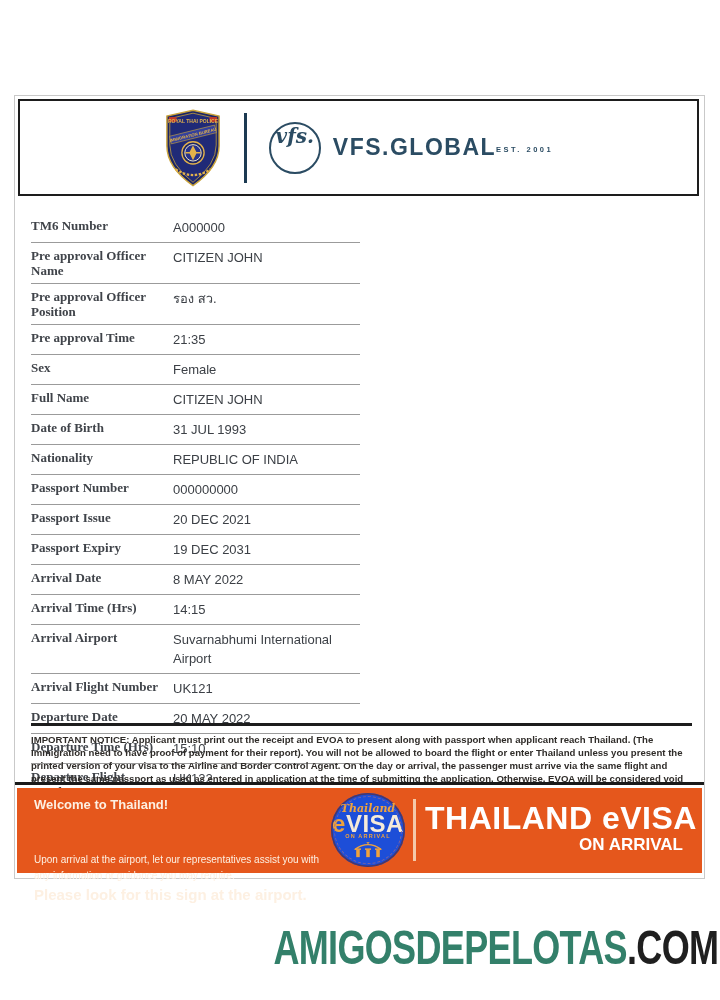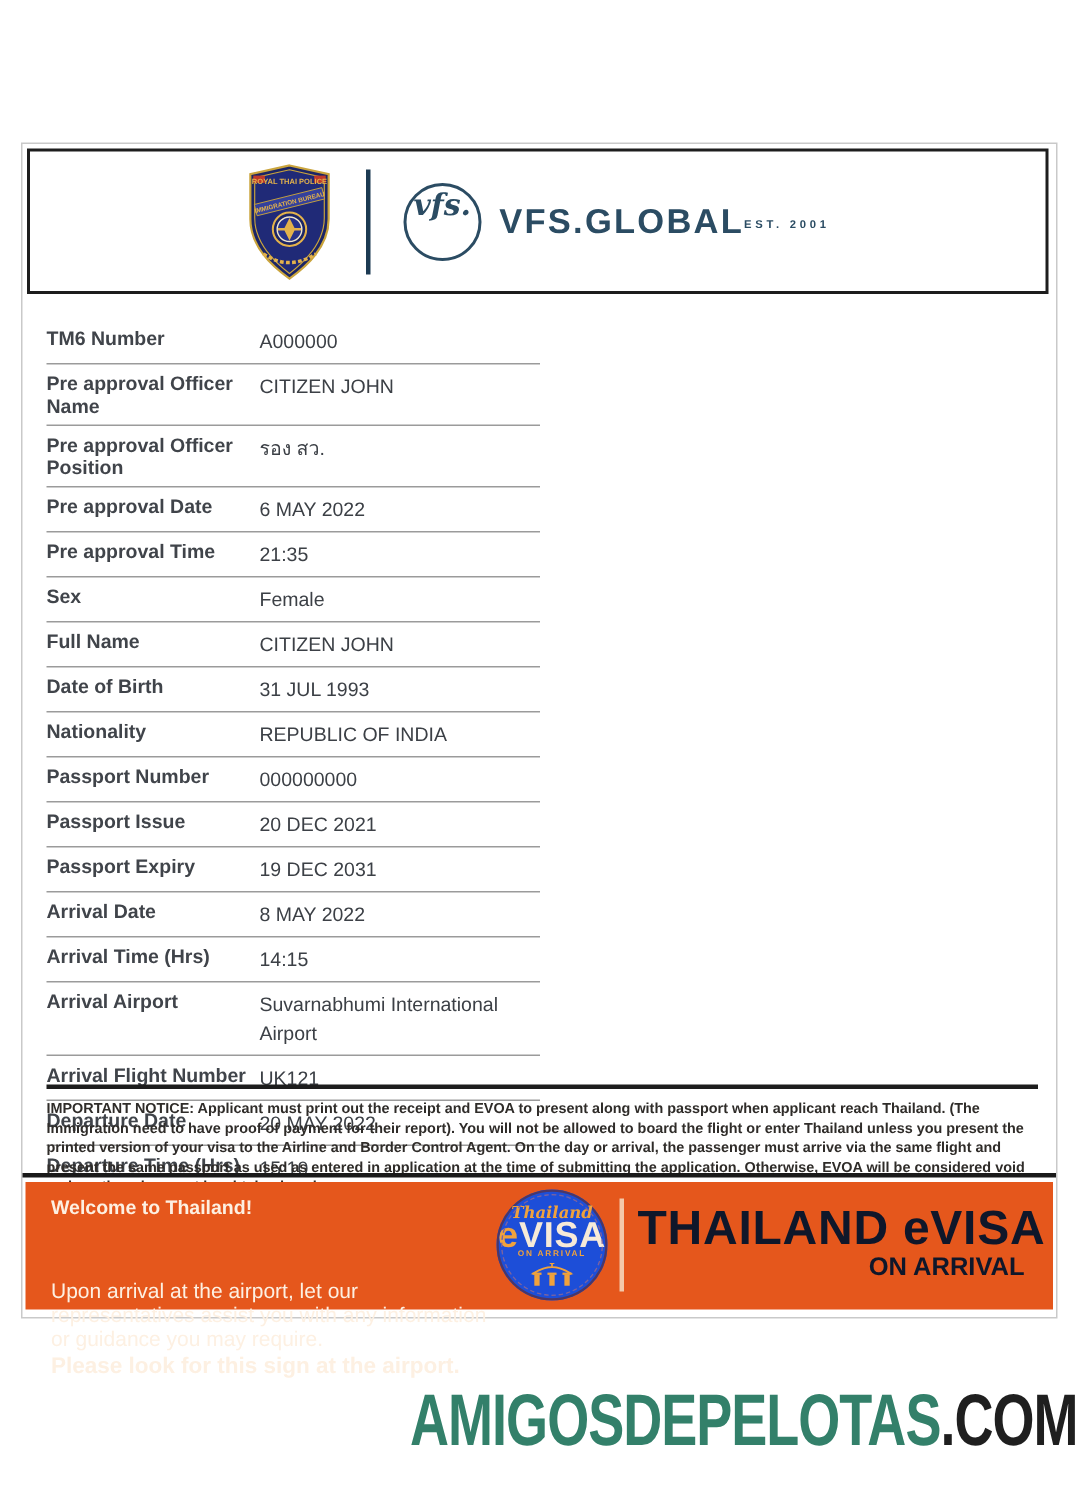--- a/index.html
+++ b/index.html
@@ -22,52 +22,52 @@
                 color:#2b4c63; font-family:"DejaVu Serif", serif; font-style:italic;
                 font-weight:bold; font-size:20px; }
   .vfs-wordmark { display:flex; flex-direction:row; align-items:center; }
   .vfs-name { color:#2b4c63; font-size:23px; font-weight:600; letter-spacing:1.5px; }
   .vfs-est  { color:#2b4c63; font-size:7.5px; font-weight:700; letter-spacing:2.5px; margin-top:3px; }
 
   
   .form-table { position:absolute; left:16px; top:117px; width:329px; }
   .form-row { display:flex; align-items:flex-start; padding:5px 0 5px 0;
               border-bottom:1.5px solid #9b9b9b; }
-  .form-label { flex:0 0 142px; font-size:13px; font-weight:600; color:#40444a; line-height:15px; padding-right:4px; }
+  .form-label { flex:0 0 142px; font-size:13px; font-weight:600; color:#40444a; line-height:15px; padding-right:4px;font-family:Liberation Serif, serif; }
   .form-value { flex:1; font-size:13px; font-weight:500; color:#3c4046; line-height:19px; }
 
   
   .thick-line { position:absolute; left:16px; top:627px; width:661px; height:2.5px; background:#1d1d1d; }
   .notice { position:absolute; left:16px; top:637px; width:662px;
             font-size:9.6px; font-weight:700; color:#2f2c29; line-height:13px; }
 
   
   .banner-topline { position:absolute; left:0; top:686px; width:689px; height:3px; background:#1a1a1a; }
   .banner { position:absolute; left:2px; top:692px; width:685px; height:85px; background:#e5571c; }
   .banner-text { position:absolute; left:17px; top:9px; width:296px; color:#fdf0e2; }
   .banner-welcome { font-size:13px; font-weight:700; margin-bottom:4px; }
-  .banner-desc { font-size:14px; line-height:16px;margin-top:40px; }
+  .banner-desc { font-size:10px; line-height:16px;margin-top:40px; }
   .banner-look { font-size:15px; font-weight:700; margin-top:2px; }
 
   .evoa-badge { position:absolute; left:314px; top:5px; width:74px; height:74px;
                 background:#1d4ed8; border-radius:50%;
                 display:flex; flex-direction:column; align-items:center; justify-content:center;
                 box-shadow:0 0 0 1.5px #4a3768 inset; }
   .evoa-badge::before { content:""; position:absolute; inset:3px; border:1px dashed #7a63a0; border-radius:50%; }
   .badge-script { font-family:"DejaVu Serif", serif; font-style:italic; font-weight:bold;
                   color:#f0a23c; font-size:11px; line-height:11px; }
   .badge-evisa { font-size:24px; font-weight:800; line-height:19px; letter-spacing:0.5px; }
   .badge-evisa .e { color:#f0a23c; }
   .badge-evisa .visa { color:#f6ead8; }
   .badge-onarrival { font-size:5.5px; font-weight:700; color:#f0a23c; letter-spacing:1.2px; line-height:7px; }
   .badge-temple { margin-top:2px; }
 
   .banner-divider { position:absolute; left:396px; top:11px; width:2.5px; height:62px; background:#f7ddc2; opacity:.85; }
 
-  .banner-title-group { position:absolute; left:408px; top:13px; width:272px; color:#0f172a; }
+  .banner-title-group { position:absolute; left:408px; top:13px; width:272px; color:#ffffff; }
   .banner-title { font-size:32px; font-weight:700; line-height:34px; white-space:nowrap; letter-spacing:0.5px; }
   .banner-subtitle { font-size:17px; font-weight:700; text-align:right; padding-right:14px; line-height:19px; }
 
   
   .watermark { position:absolute; right:2px; top:919px; font-size:53px; font-weight:800;
                letter-spacing:-1px; white-space:nowrap;
                transform:scale(0.68,0.92); transform-origin:100% 0; }
   .wm-green { color:#33806a; }
   .wm-dark { color:#1f1f1f; }
 </style>
@@ -115,24 +115,20 @@
       </div>
       <div class="form-row">
         <div class="form-label">Pre approval Officer Name</div>
         <div class="form-value">CITIZEN JOHN</div>
       </div>
       <div class="form-row">
         <div class="form-label">Pre approval Officer Position</div>
         <div class="form-value">รอง สว.</div>
       </div>
       <div class="form-row">
-        <div class="form-label">Pre approval Date</div>
-        <div class="form-value">6 MAY 2022</div>
-      </div>
-      <div class="form-row">
         <div class="form-label">Pre approval Time</div>
         <div class="form-value">21:35</div>
       </div>
       <div class="form-row">
         <div class="form-label">Sex</div>
         <div class="form-value">Female</div>
       </div>
       <div class="form-row">
         <div class="form-label">Full Name</div>
         <div class="form-value">CITIZEN JOHN</div>

